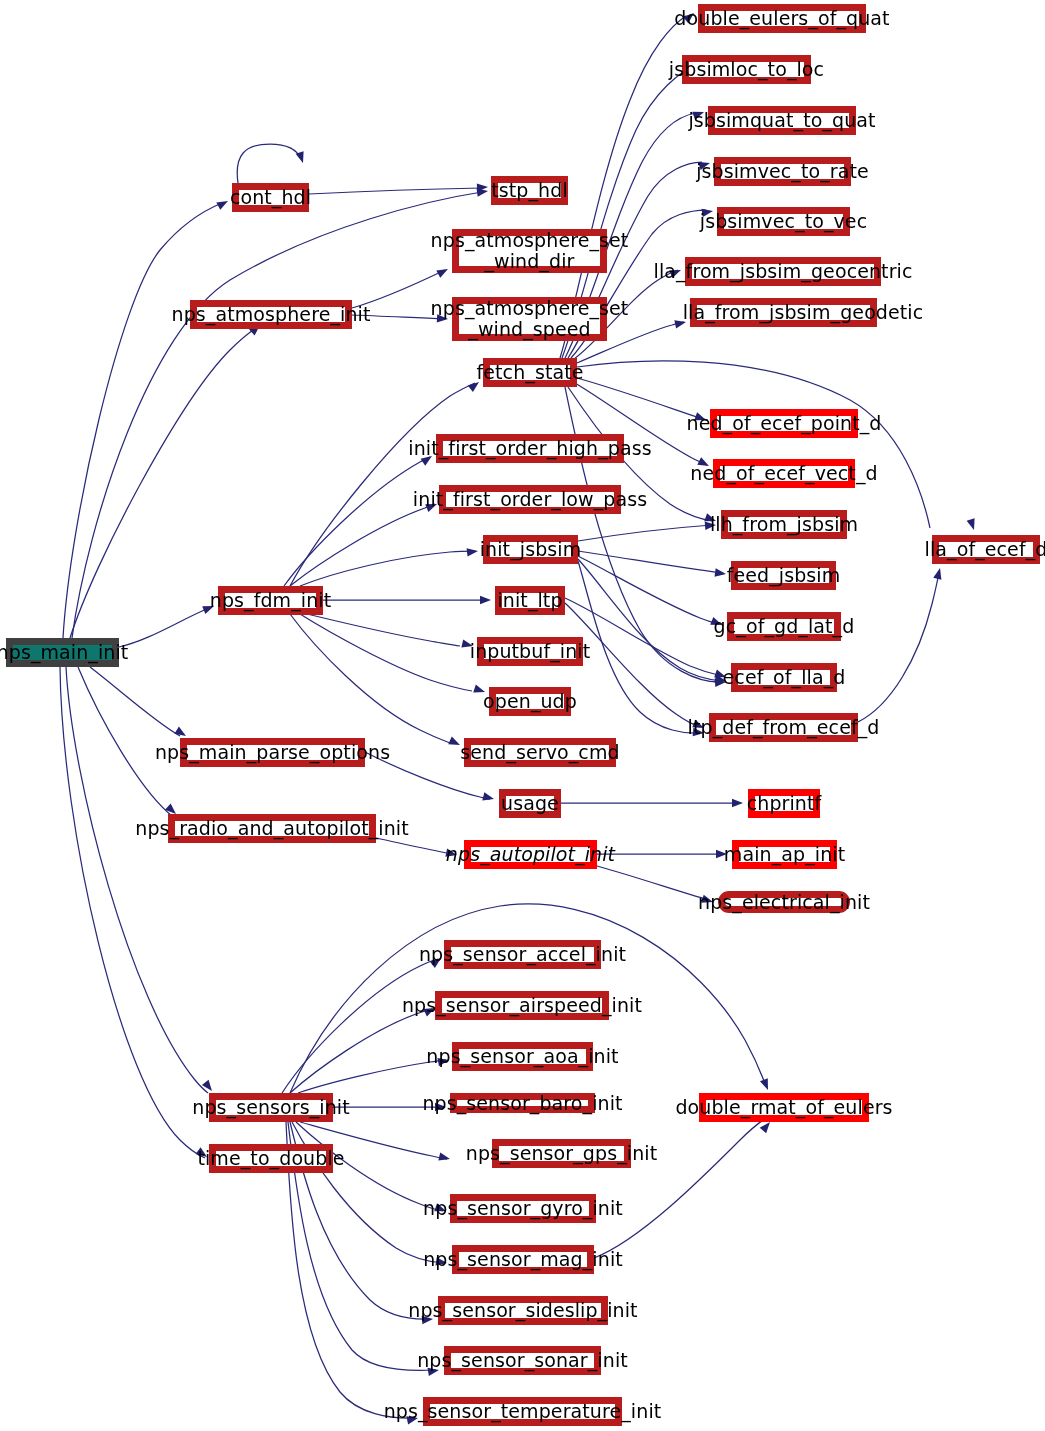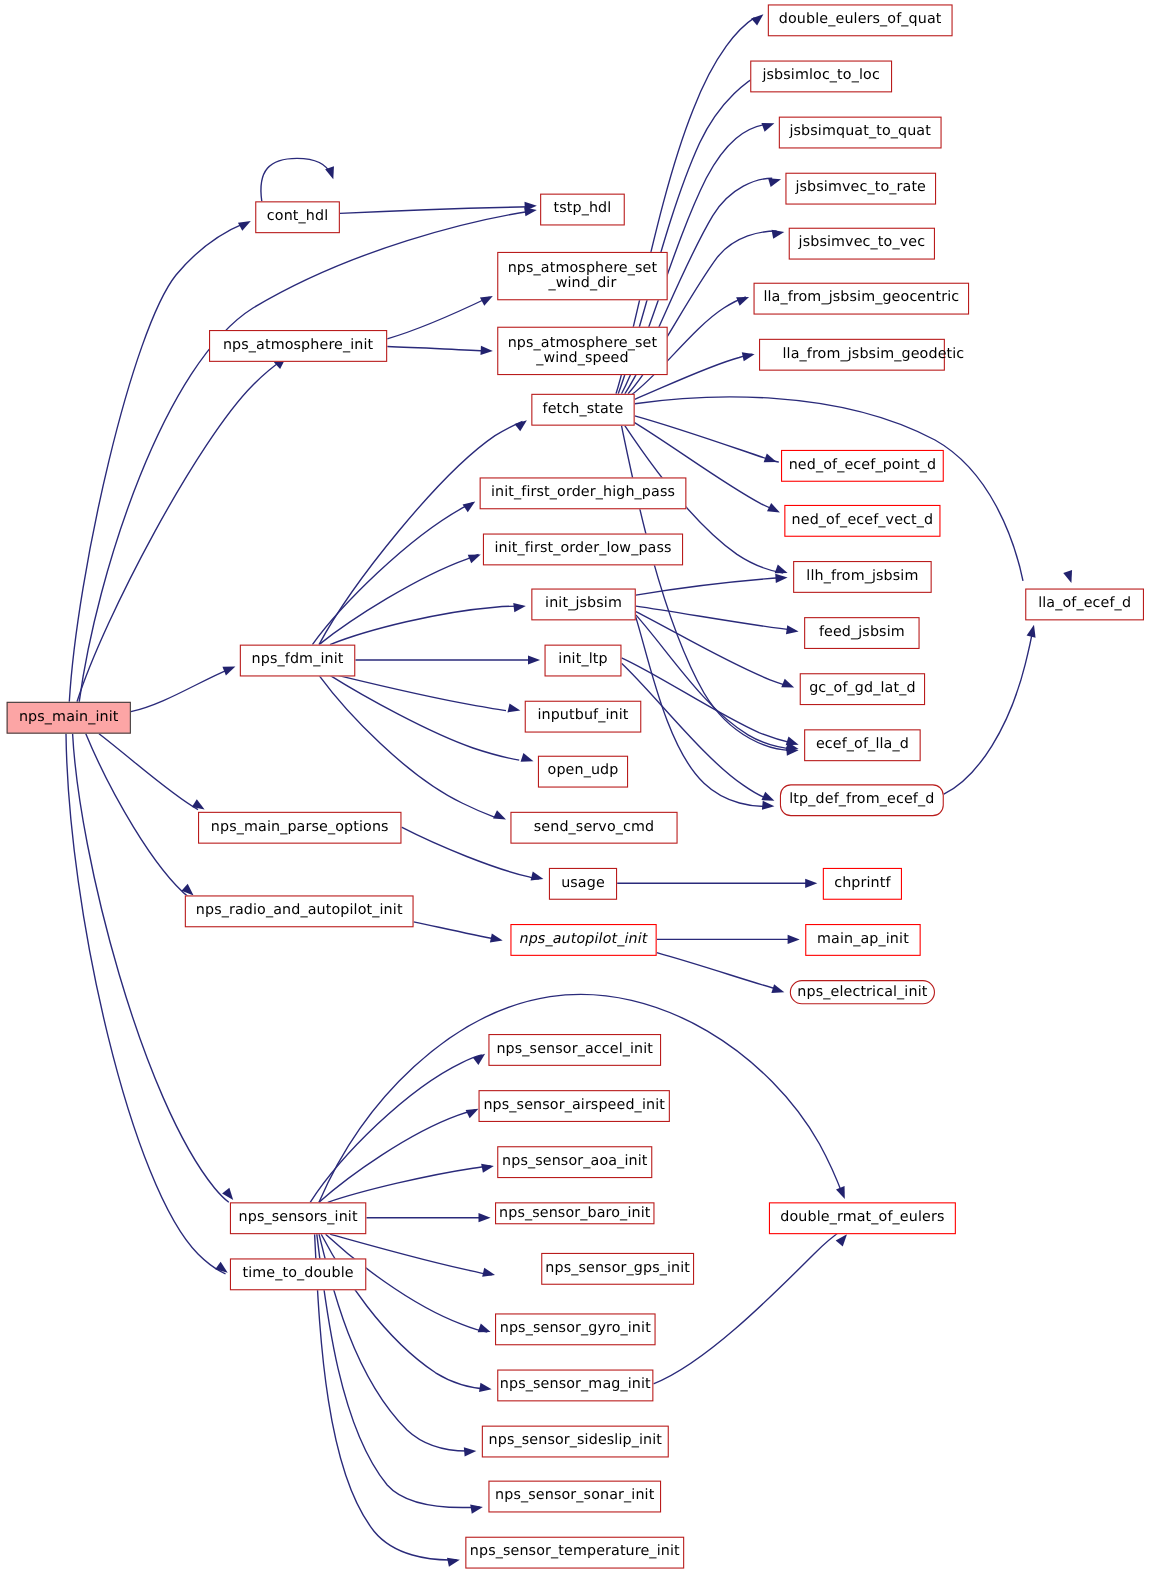--- a/index.html
+++ b/index.html
@@ -1,23 +1,23 @@
 <!DOCTYPE html>
 <html><head>
 <meta charset="utf-8">
 <style>
   html,body{margin:0;padding:0;background:#ffffff;}
   #canvas{position:relative;width:1045px;height:1431px;background:#ffffff;
           font-family:"DejaVu Sans","Liberation Sans",sans-serif;overflow:hidden;}
   svg#edges{position:absolute;left:0;top:0;width:1045px;height:1431px;}
   .node{position:absolute;box-sizing:border-box;display:flex;align-items:center;
         justify-content:center;text-align:center;background:#ffffff;
-        border:1px solid #b91c1c;color:#000000;line-height:1.08;
-        font-size:13px;letter-spacing:0.1px;white-space:pre-line;}
-  .node.root{background:#fca5a5;border-color:#404040;}
+        border:7px solid #b91c1c;color:#000000;line-height:1.08;
+        font-size:19px;letter-spacing:0.1px;white-space:pre-line;}
+  .node.root{background:#0f766e;border-color:#404040;}
   .node.red{border-color:#ff0000;}
   .edge{fill:none;stroke:#2a2a7a;stroke-width:1.25;}
   .arrow{fill:#22226e;stroke:none;}
 </style>
 </head>
 <body>
 
 <div id="canvas">
   <svg id="edges" viewBox="0 0 1045 1431" xmlns="http://www.w3.org/2000/svg">
       <path d="M63,638 C70,520 120,300 160,250 C180,226 200,212 222,203" class="edge"></path>
@@ -168,27 +168,27 @@
       <div class="node" style="left: 452px; top: 1245px; width: 142px; height: 29px;">nps_sensor_mag_init</div>
       <div class="node" style="left: 438px; top: 1296px; width: 170px; height: 29px;">nps_sensor_sideslip_init</div>
       <div class="node" style="left: 444px; top: 1346px; width: 157px; height: 29px;">nps_sensor_sonar_init</div>
       <div class="node" style="left: 423px; top: 1397px; width: 199px; height: 29px;">nps_sensor_temperature_init</div>
       <div class="node" style="left: 698px; top: 4px; width: 168px; height: 29px;">double_eulers_of_quat</div>
       <div class="node" style="left: 682px; top: 55px; width: 129px; height: 29px;">jsbsimloc_to_loc</div>
       <div class="node" style="left: 708px; top: 106px; width: 148px; height: 29px;">jsbsimquat_to_quat</div>
       <div class="node" style="left: 714px; top: 157px; width: 137px; height: 29px;">jsbsimvec_to_rate</div>
       <div class="node" style="left: 717px; top: 207px; width: 133px; height: 29px;">jsbsimvec_to_vec</div>
       <div class="node" style="left: 685px; top: 257px; width: 196px; height: 29px;">lla_from_jsbsim_geocentric</div>
-      <div class="node" style="left: 690px; top: 308px; width: 169px; height: 29px; padding-left: 39px;">lla_from_jsbsim_geodetic</div>
+      <div class="node" style="left: 690px; top: 298px; width: 187px; height: 29px; padding-left: 39px;">lla_from_jsbsim_geodetic</div>
       <div class="node red" style="left: 710px; top: 409px; width: 148px; height: 29px;">ned_of_ecef_point_d</div>
       <div class="node red" style="left: 713px; top: 459px; width: 142px; height: 29px;">ned_of_ecef_vect_d</div>
       <div class="node" style="left: 721px; top: 510px; width: 126px; height: 29px;">llh_from_jsbsim</div>
       <div class="node" style="left: 731px; top: 561px; width: 105px; height: 29px;">feed_jsbsim</div>
       <div class="node" style="left: 727px; top: 612px; width: 114px; height: 29px;">gc_of_gd_lat_d</div>
       <div class="node" style="left: 731px; top: 663px; width: 106px; height: 29px;">ecef_of_lla_d</div>
-      <div class="node" style="left: 709px; top: 713px; width: 149px; height: 29px; border-radius: 10px;">ltp_def_from_ecef_d</div>
+      <div class="node" style="left: 709px; top: 713px; width: 149px; height: 29px;">ltp_def_from_ecef_d</div>
       <div class="node red" style="left: 748px; top: 789px; width: 72px; height: 29px;">chprintf</div>
       <div class="node red" style="left: 732px; top: 840px; width: 105px; height: 29px;">main_ap_init</div>
       <div class="node" style="left: 718px; top: 891px; width: 132px; height: 22px; border-radius: 13px;">nps_electrical_init</div>
       <div class="node red" style="left: 699px; top: 1093px; width: 170px; height: 29px;">double_rmat_of_eulers</div>
       <div class="node" style="left: 932px; top: 535px; width: 108px; height: 29px;">lla_of_ecef_d</div>
     </div>
 </div>
 
 </body></html>

